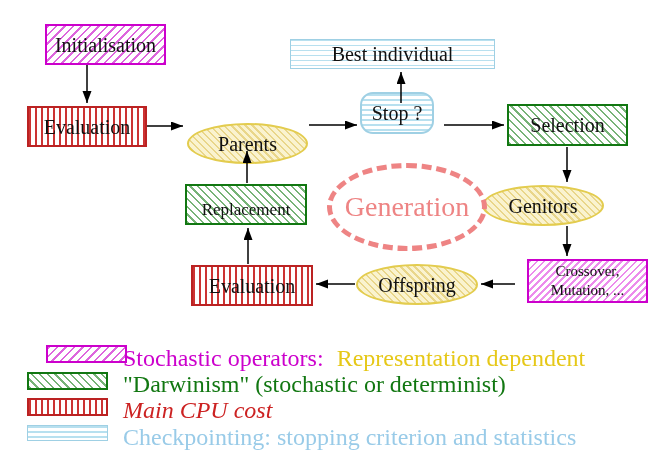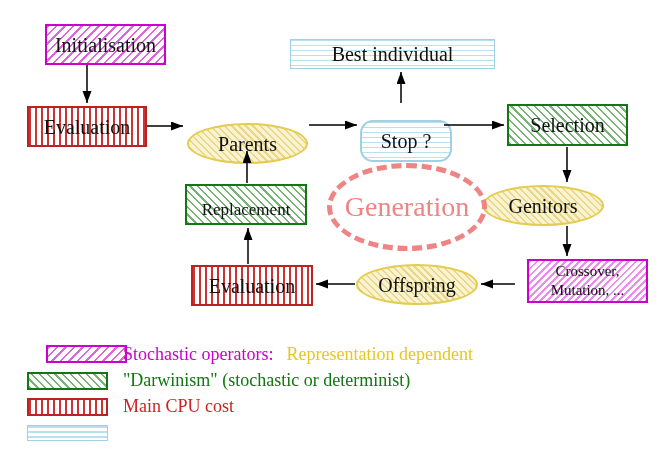--- a/index.html
+++ b/index.html
@@ -62,45 +62,45 @@
     color: #ee8484;
     font-size: 28px;
   }
 
   #arrows { position: absolute; left: 0; top: 0; pointer-events: none; }
 
   .crossover-lines { font-size: 15px; line-height: 1.25; }
 
   
   .swatch { position: absolute; left: 27px; width: 81px; height: 18px; }
-  .legend-text { position: absolute; left: 123px; font-size: 18px; line-height: 1.1; white-space: nowrap; }
+  .legend-text { position: absolute; left: 123px; font-size: 24px; line-height: 1.1; white-space: nowrap; }
   .t-magenta { color: #cc00cc; }
   .t-gold { color: #e6c818; margin-left: 13px; }
   .t-green { color: #117711; }
-  .t-red { color: #cc2222; }
+  .t-red { color: #cc2222; font-style: italic; }
   .t-cyan { color: #99cbe8; }
 </style>
 </head>
 <body>
 
 <div id="canvas">
 
   <div class="node hatch-magenta" style="left:26px; top:24px; width:121px; height:41px;">
     <span class="lbl">Initialisation</span>
   </div>
 
   <div class="node stripes-red" style="left:27px; top:106px; width:120px; height:41px;">
     <span class="lbl">Evaluation</span>
   </div>
 
   <div class="node ellipse-yellow" style="left:187px; top:123px; width:121px; height:41px;text-align:center;">
     <span class="lbl">Parents</span>
   </div>
 
-  <div class="node stripes-cyan rounded" style="left:360px; top:120px; width:92px; height:42px;align-items:center;">
+  <div class="node stripes-cyan rounded" style="left:360px; top:92px; width:74px; height:42px;align-items:center;">
     <span class="lbl">Stop ?</span>
   </div>
 
   <div class="node hatch-green" style="left:507px; top:104px; width:121px; height:42px;">
     <span class="lbl">Selection</span>
   </div>
 
   <div class="node stripes-cyan stripes-cyan-thin" style="left:290px; top:39px; width:205px; height:30px;">
     <span class="lbl">Best individual</span>
   </div>
@@ -154,14 +154,15 @@
   <div class="swatch hatch-magenta" style="top:345px;"></div>
   <div class="swatch hatch-green" style="top:372px;"></div>
   <div class="swatch stripes-red" style="top:398px;"></div>
   <div class="swatch stripes-cyan stripes-cyan-thin" style="top:425px; height:16px;"></div>
 
   <div class="legend-text" style="top:345px;">
     <span class="t-magenta">Stochastic operators:</span><span class="t-gold">Representation dependent</span>
   </div>
   <div class="legend-text t-green" style="top:371px;">"Darwinism" (stochastic or determinist)</div>
   <div class="legend-text t-red" style="top:397px;">Main CPU cost</div>
+  <div class="legend-text t-cyan" style="top:424px;">Checkpointing: stopping criterion and statistics</div>
 
 </div>
 
 </body></html>

